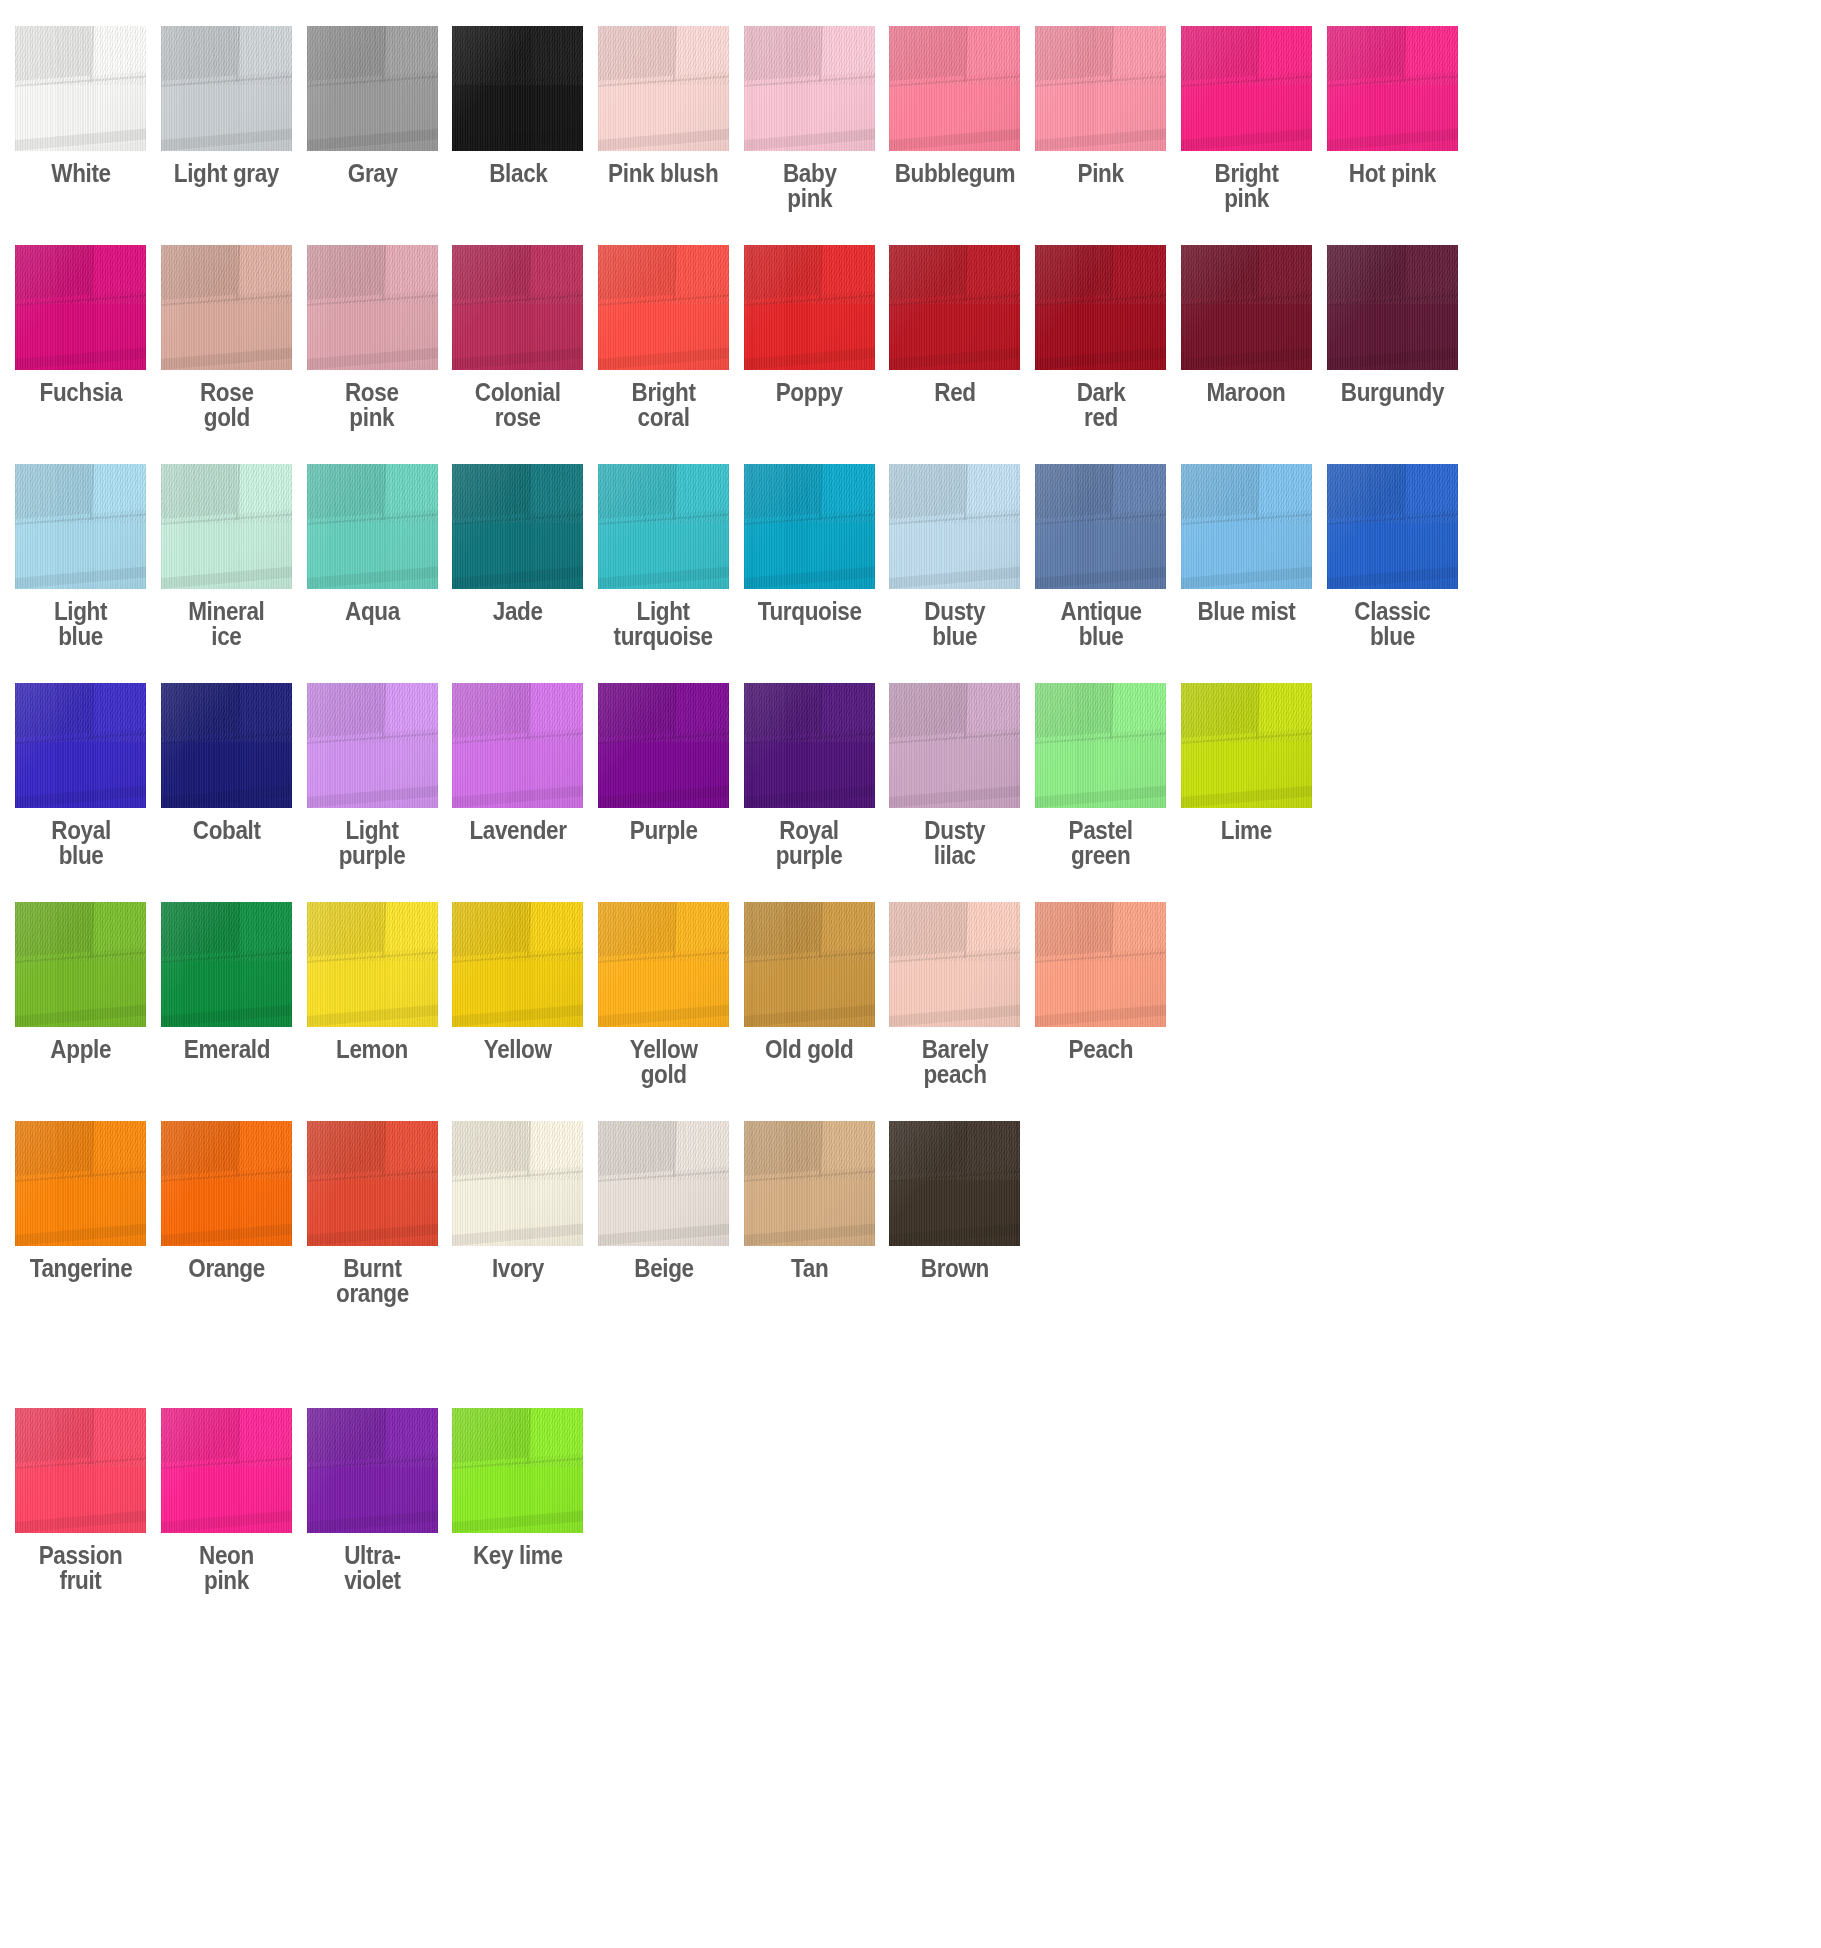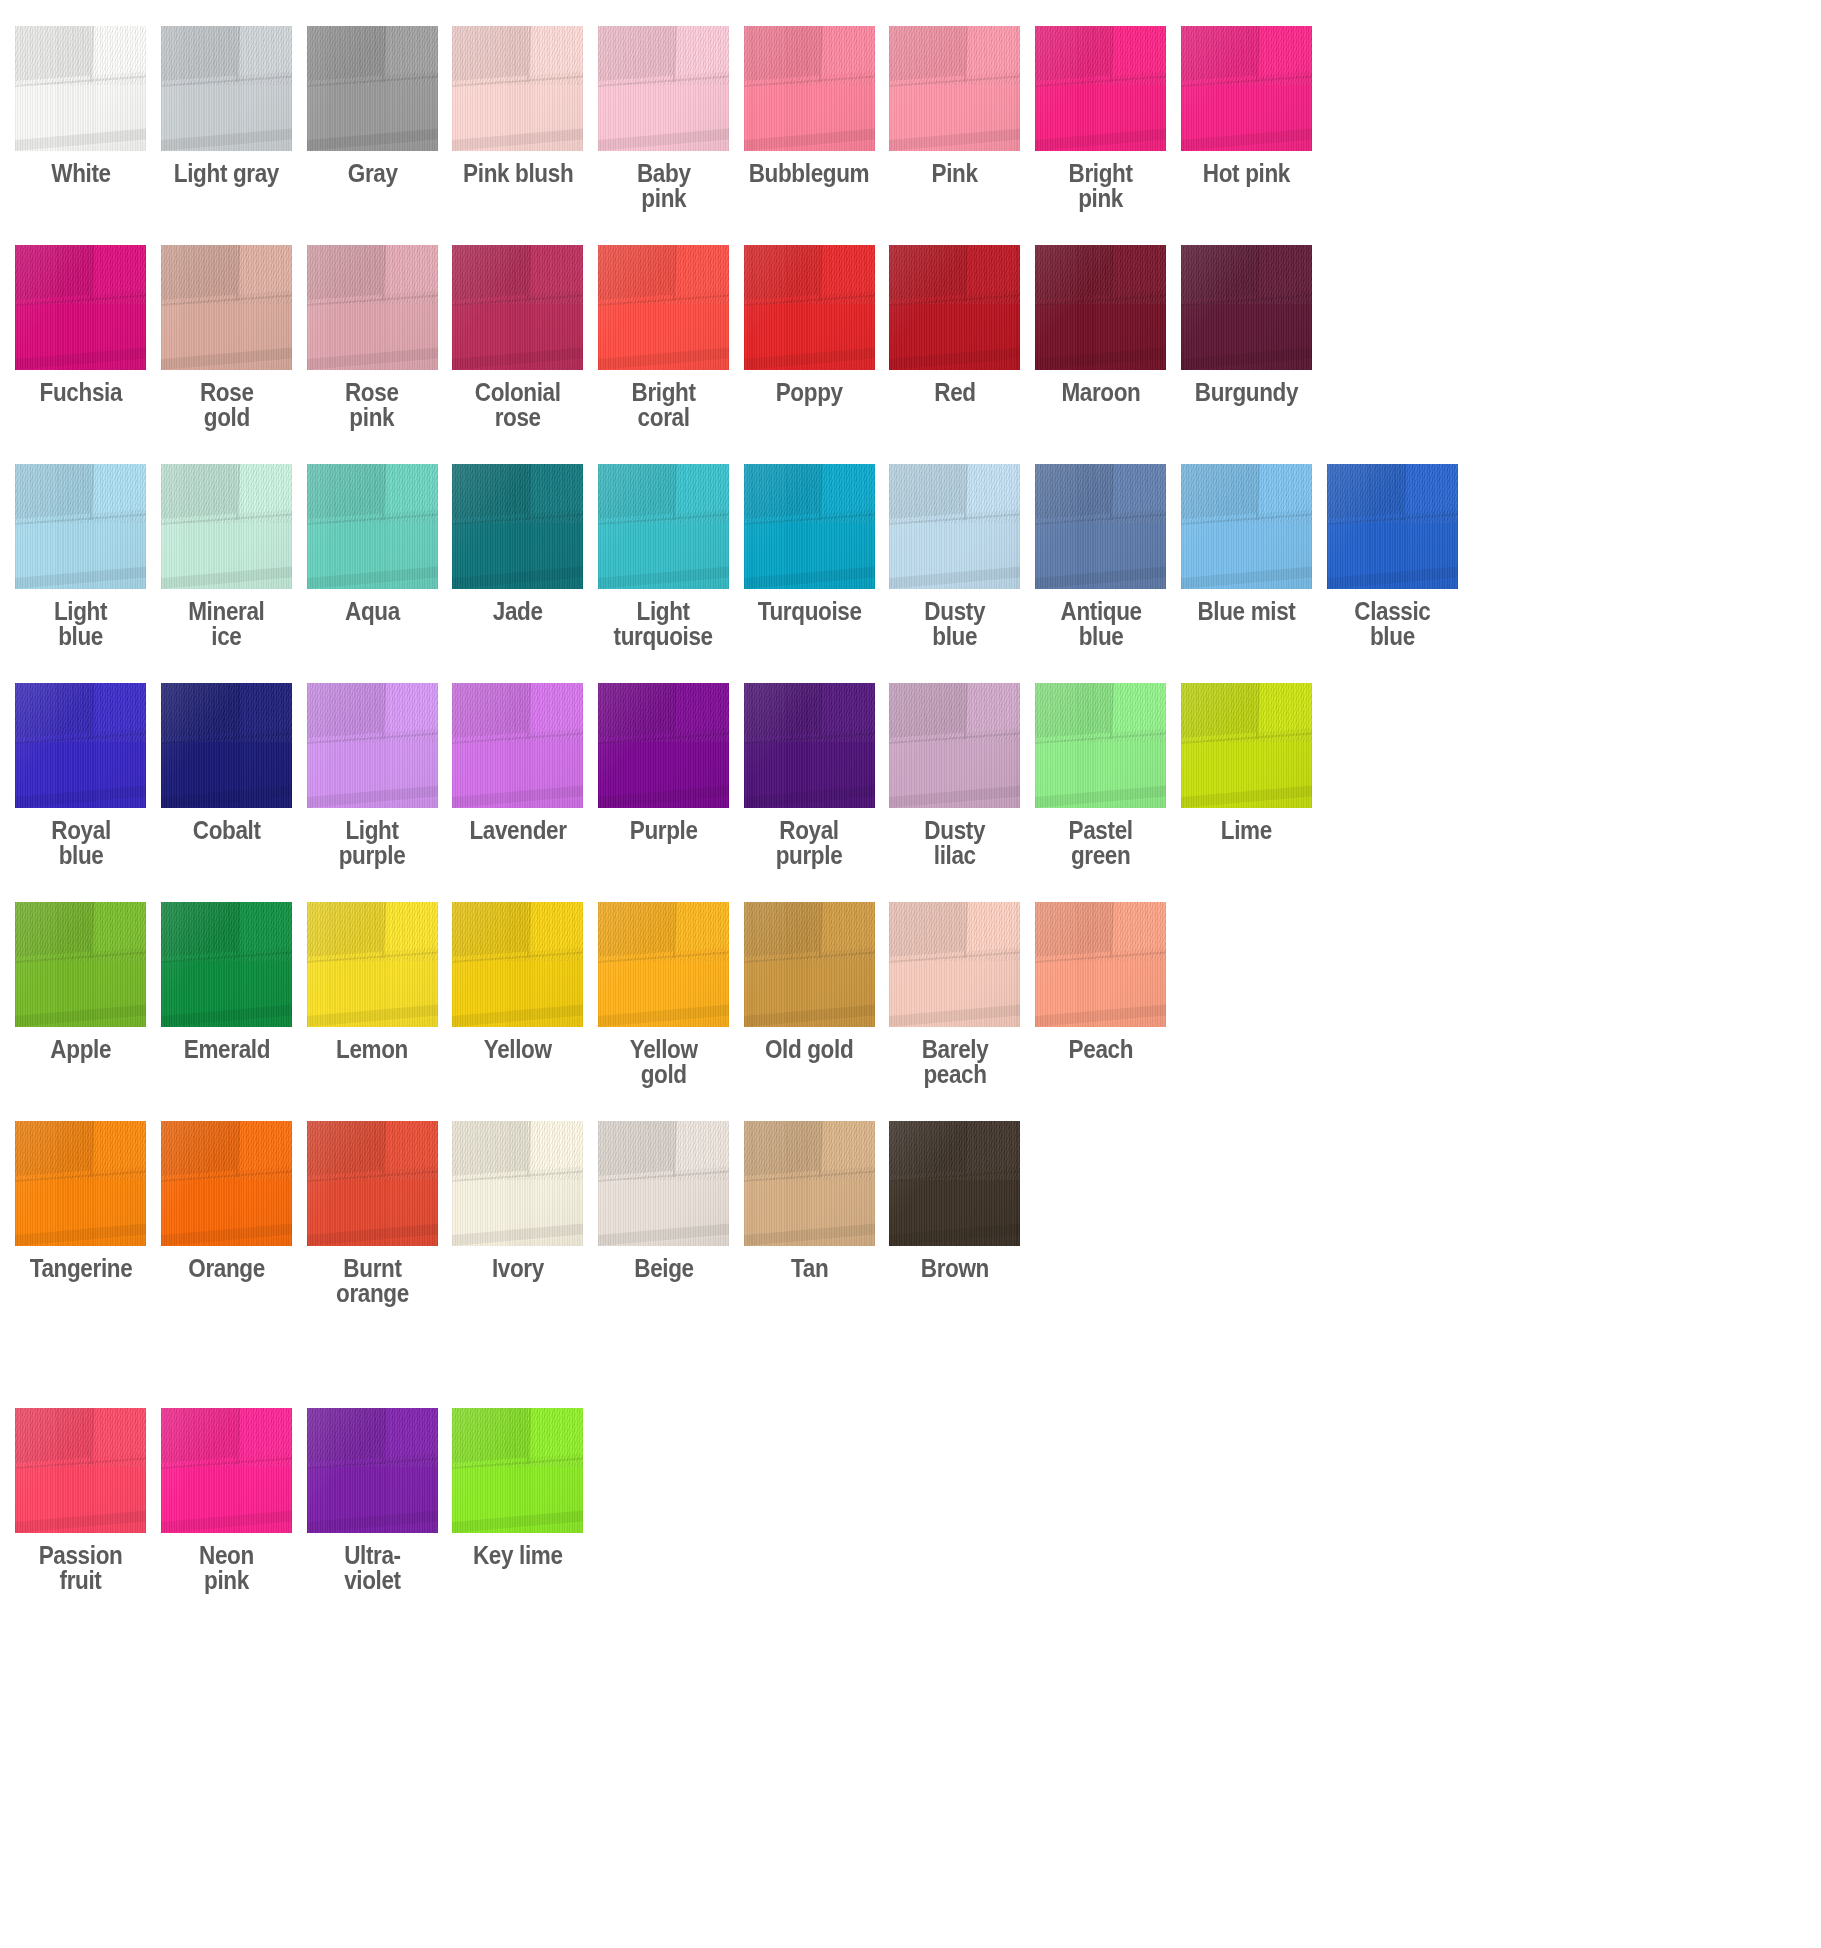--- a/index.html
+++ b/index.html
@@ -213,20 +213,34 @@
           <div class="crease"></div>
           <div class="seam"></div>
           <div class="sliver"></div>
           <div class="weave"></div>
           <div class="rib"></div>
           <div class="sheen"></div>
         </div>
         <div class="swatch-label">Gray</div>
       </div>
       <div class="swatch-cell">
+        <div class="swatch-tile" style="--c: #141414;">
+          <div class="q-top"></div>
+          <div class="q-topright"></div>
+          <div class="q-body"></div>
+          <div class="crease"></div>
+          <div class="seam"></div>
+          <div class="sliver"></div>
+          <div class="weave"></div>
+          <div class="rib"></div>
+          <div class="sheen"></div>
+        </div>
+        <div class="swatch-label">Black</div>
+      </div>
+      <div class="swatch-cell">
         <div class="swatch-tile" style="--c: #f8d3cf;">
           <div class="q-top"></div>
           <div class="q-topright"></div>
           <div class="q-body"></div>
           <div class="crease"></div>
           <div class="seam"></div>
           <div class="sliver"></div>
           <div class="weave"></div>
           <div class="rib"></div>
           <div class="sheen"></div>
@@ -402,20 +416,35 @@
           <div class="q-topright"></div>
           <div class="q-body"></div>
           <div class="crease"></div>
           <div class="seam"></div>
           <div class="sliver"></div>
           <div class="weave"></div>
           <div class="rib"></div>
           <div class="sheen"></div>
         </div>
         <div class="swatch-label">Red</div>
+      </div>
+      <div class="swatch-cell">
+        <div class="swatch-tile" style="--c: #9d0b1c;">
+          <div class="q-top"></div>
+          <div class="q-topright"></div>
+          <div class="q-body"></div>
+          <div class="crease"></div>
+          <div class="seam"></div>
+          <div class="sliver"></div>
+          <div class="weave"></div>
+          <div class="rib"></div>
+          <div class="sheen"></div>
+        </div>
+        <div class="swatch-label">Dark
+red</div>
       </div>
       <div class="swatch-cell">
         <div class="swatch-tile" style="--c: #721127;">
           <div class="q-top"></div>
           <div class="q-topright"></div>
           <div class="q-body"></div>
           <div class="crease"></div>
           <div class="seam"></div>
           <div class="sliver"></div>
           <div class="weave"></div>

